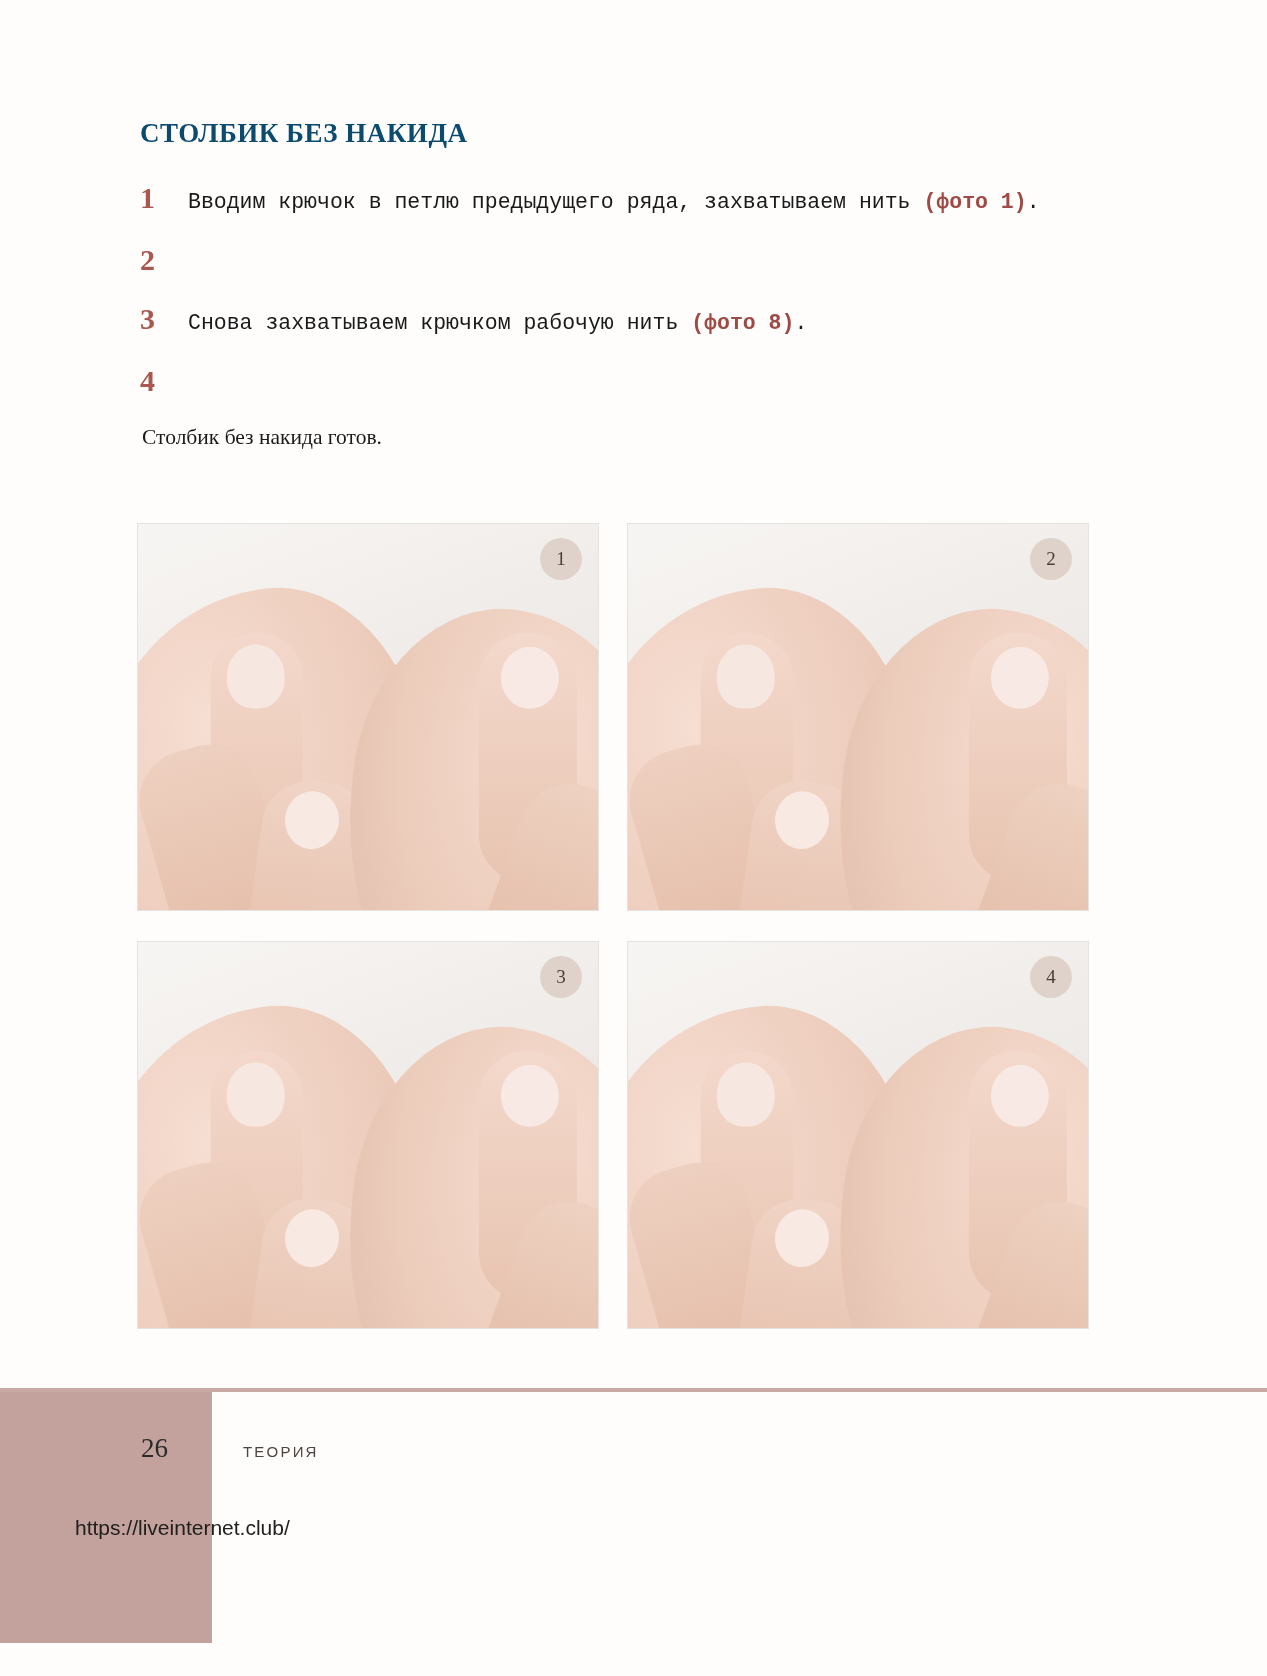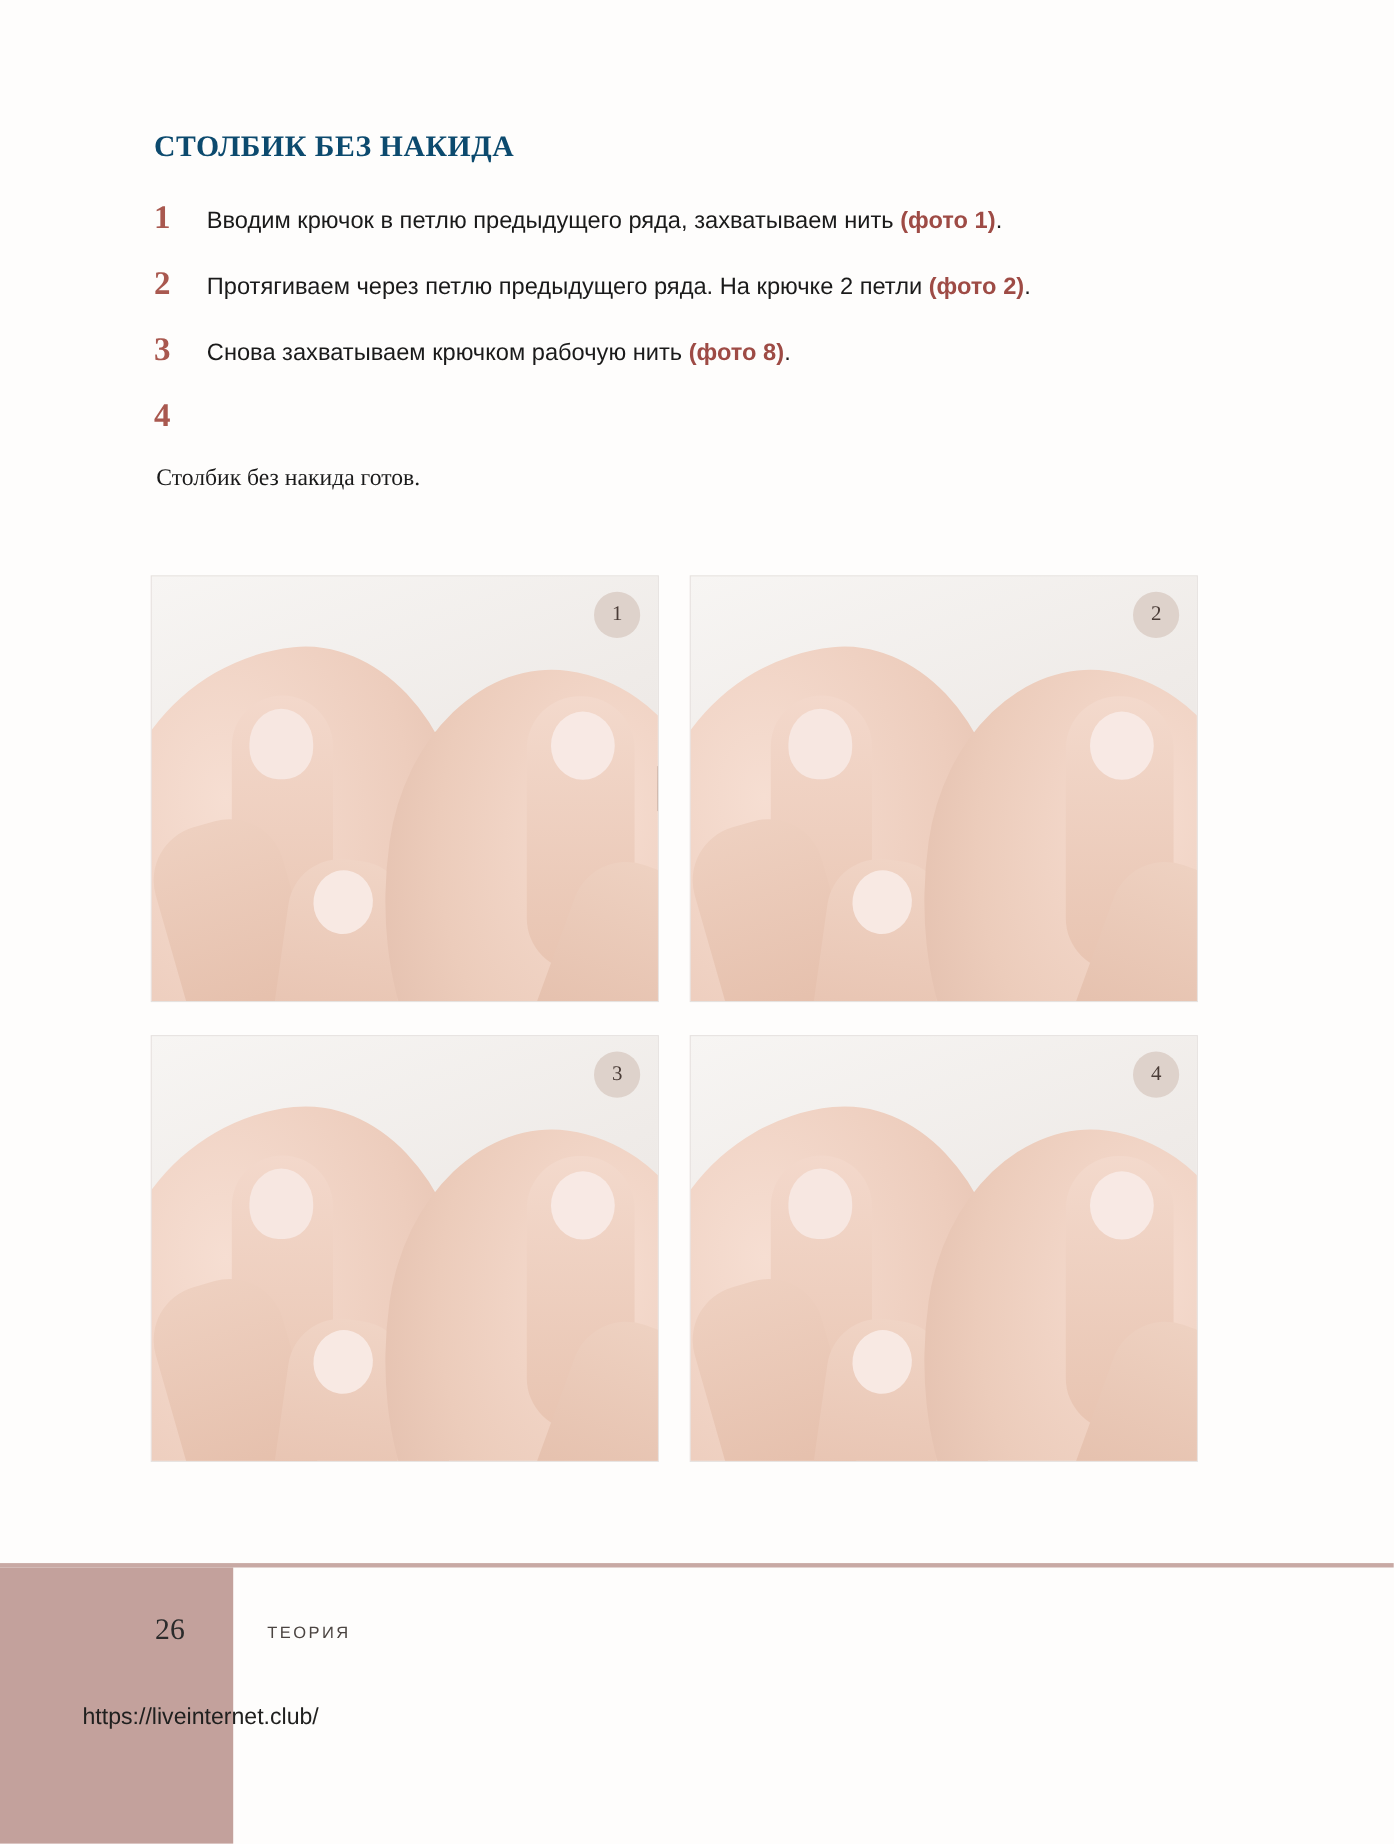--- a/index.html
+++ b/index.html
@@ -55,21 +55,21 @@
     font-family: "Liberation Serif", serif;
     font-weight: bold;
     font-size: 30px;
     color: #a9584f;
     width: 48px;
     flex: 0 0 48px;
     line-height: 1;
   }
 
   .step-text {
-    font-family: Liberation Sans, sans-serif;
+    font-family: Liberation Mono, monospace;
     font-size: 21.5px;
     color: #1a1a1a;
     line-height: 1.25;
   }
 
   .photo-ref {
     color: #9e4b45;
     font-weight: bold;
   }
 
@@ -267,21 +267,21 @@
     border: 5px solid #daa02f;
     border-radius: 50%;
   }
 
   
   .footer {
     position: absolute;
     left: 0;
     bottom: 0;
     width: 1267px;
-    height: 255px;
+    height: 288px;
   }
   .footer-band {
     position: absolute;
     left: 0;
     top: 0;
     width: 1267px;
     height: 4px;
     background: #c8a9a4;
   }
   .footer-block {
@@ -329,21 +329,20 @@
 
     <ul class="steps">
 
       <li class="step">
         <span class="step-num">1</span>
         <span class="step-text"><span>Вводим крючок в петлю предыдущего ряда, захватываем нить </span><span class="photo-ref">(фото 1)</span><span>.</span></span>
       </li>
 
       <li class="step">
         <span class="step-num">2</span>
-        <span class="step-text"><span>Протягиваем через петлю предыдущего ряда. На крючке 2 петли </span><span class="photo-ref">(фото 2)</span><span>.</span></span>
       </li>
 
       <li class="step">
         <span class="step-num">3</span>
         <span class="step-text"><span>Снова захватываем крючком рабочую нить </span><span class="photo-ref">(фото 8)</span><span>.</span></span>
       </li>
 
       <li class="step">
         <span class="step-num">4</span>
       </li>

